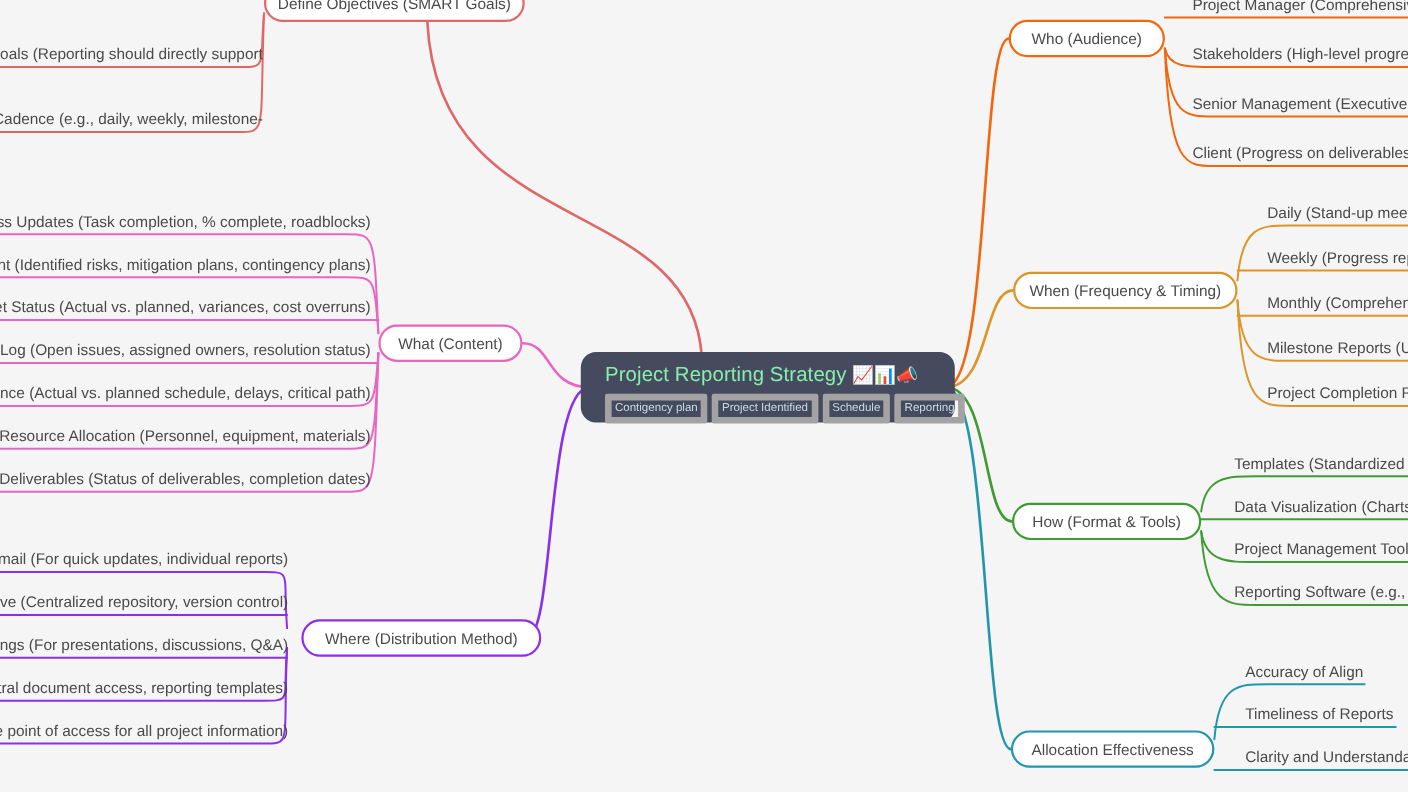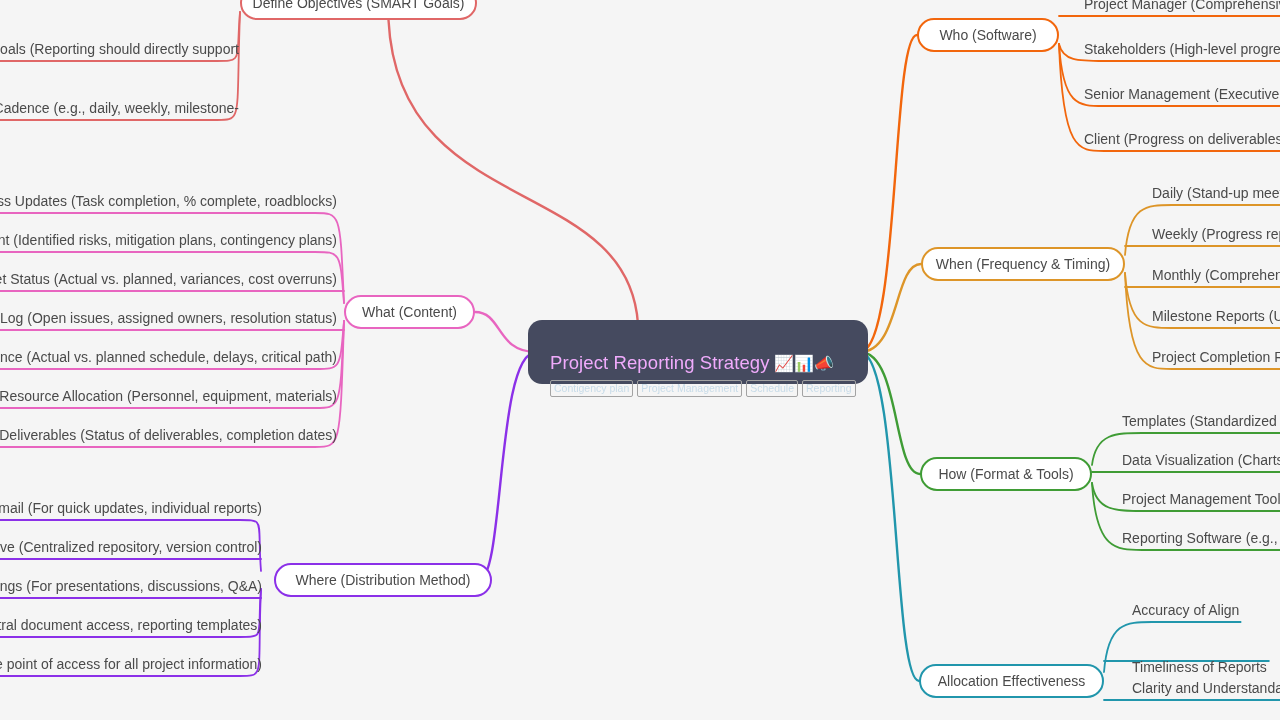--- a/index.html
+++ b/index.html
@@ -26,37 +26,36 @@
   .root-node {
     position: absolute;
     left: 528px; top: 320px;
     width: 340px; height: 64px;
     background: #454a5f;
     border-radius: 14px;
     padding: 8px 14px 7px 22px;
     z-index: 20;
   }
   .root-title {
-    color: #f0abfc;
+    color: #86efac;
     font-size: 18.5px;
     line-height: 24px;
     white-space: nowrap;
     letter-spacing: 0.1px;
-    margin-top: 23px;
   }
   .root-emojis { font-size: 16px; letter-spacing: 0px; }
   .root-tags {
     display: flex; gap: 4px;
     margin-top: 4px;
   }
   .tag {
     font-size: 10.5px;
     line-height: 13px;
     color: #c7dbe8;
-    border: 1px solid #a3a3a3;
+    border: 6px solid #a3a3a3;
     border-radius: 2px;
     padding: 1px 3px 1px 3px;
     white-space: nowrap;
     background: transparent;
   }
 
   
   .branch-node {
     position: absolute;
     background: #ffffff;
@@ -140,21 +139,21 @@
       </g>
   </svg>
 
   <div class="root-node">
     <div class="root-title">
       <span>Project Reporting Strategy</span>
       <span class="root-emojis">📈📊📣</span>
     </div>
     <div class="root-tags">
       <span class="tag">Contigency plan</span>
-      <span class="tag">Project Management</span>
+      <span class="tag">Project Identified</span>
       <span class="tag">Schedule</span>
       <span class="tag">Reporting</span>
     </div>
   </div>
 
   <div id="nodes-layer">
       <div class="branch-node" style="left: 240px; top: -14px; width: 237px; border-color: rgb(224, 103, 103);">
         <span>Define Objectives (SMART Goals)</span>
       </div>
       <div class="leaf left" style="top: 40px; right: 1039px; text-align: right;">
@@ -199,21 +198,21 @@
       <div class="leaf left" style="top: 577px; right: 1016px; text-align: right;">
         <span>Meetings (For presentations, discussions, Q&amp;A)</span>
       </div>
       <div class="leaf left" style="top: 616px; right: 1016px; text-align: right;">
         <span>Project Portal (Central document access, reporting templates)</span>
       </div>
       <div class="leaf left" style="top: 655px; right: 1016px; text-align: right;">
         <span>Intranet (Single point of access for all project information)</span>
       </div>
       <div class="branch-node" style="left: 917px; top: 18px; width: 142px; border-color: rgb(242, 102, 12);">
-        <span>Who (Software)</span>
+        <span>Who (Audience)</span>
       </div>
       <div class="leaf right" style="top: -5px; left: 1082px;">
         <span>Project Manager (Comprehensive detail)</span>
       </div>
       <div class="leaf right" style="top: 40px; left: 1082px;">
         <span>Stakeholders (High-level progress, risks)</span>
       </div>
       <div class="leaf right" style="top: 85px; left: 1082px;">
         <span>Senior Management (Executive summary)</span>
       </div>
@@ -252,20 +251,20 @@
       </div>
       <div class="leaf right" style="top: 529px; left: 1120px;">
         <span>Reporting Software (e.g., Power BI)</span>
       </div>
       <div class="branch-node" style="left: 919px; top: 664px; width: 185px; border-color: rgb(33, 150, 172);">
         <span>Allocation Effectiveness</span>
       </div>
       <div class="leaf right" style="top: 601px; left: 1130px;">
         <span>Accuracy of Align</span>
       </div>
-      <div class="leaf right" style="top: 640px; left: 1130px; margin-top: 18px;">
+      <div class="leaf right" style="top: 640px; left: 1130px;">
         <span>Timeliness of Reports</span>
       </div>
       <div class="leaf right" style="top: 679px; left: 1130px;">
         <span>Clarity and Understandability</span>
       </div>
     </div>
 </div>
 
 </body></html>

